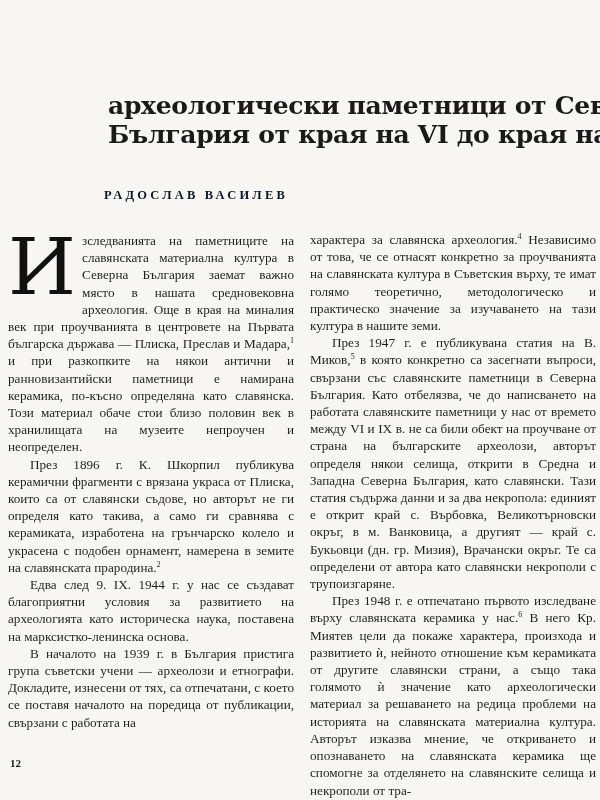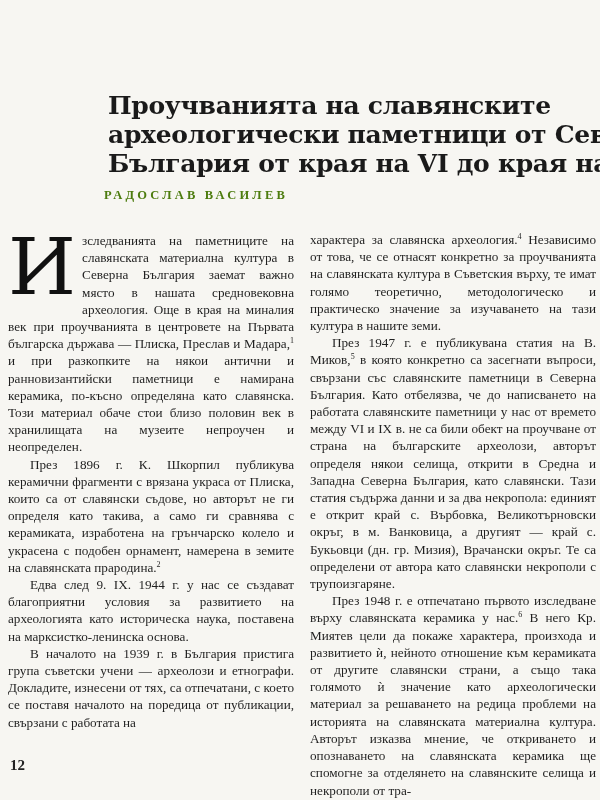--- a/index.html
+++ b/index.html
@@ -14,48 +14,47 @@
   .title {
     position: absolute; left: 108px; top: 74px; width: 480px;
     font-family: "DejaVu Serif", serif;
     font-size: 25px; line-height: 29px; color: #1a1a1a;
     letter-spacing: -0.3px;
   }
   .title .line { display: block; white-space: nowrap; }
   .author {
     position: absolute; left: 104px; top: 188px;
     font-family: "Liberation Serif", serif;
-    font-size: 12.5px; font-weight: bold; letter-spacing: 3.2px; color: #4d7c0f;
+    font-size: 12.5px; font-weight: bold; letter-spacing: 3.2px; color: #0f172a;
   }
   .col {
     position: absolute; top: 230px;
     font-size: 13.2px; line-height: 17.2px;
     text-align: justify; color: #1f1f1f;
   }
   .col-left { left: 8px; width: 286px; top: 232px; }
   .col-right { left: 310px; width: 286px; top: 231px; }
   .col p { margin: 0; text-indent: 22px; }
   .col p.noindent { text-indent: 0; }
   .dropcap {
     float: left; font-size: 78px; line-height: 66px; height: 68px;
     margin: 2px 6px 0 0; font-family: "DejaVu Serif", serif; color: #111;
   }
   sup { font-size: 8px; line-height: 0; vertical-align: 5px; }
   .folio {
     position: absolute; left: 10px; top: 757px;
-    font-size: 15px; font-weight: bold; color: #222;
+    font-size: 11px; font-weight: bold; color: #222;
   }
 </style>
 </head>
 <body>
 
 <div class="page">
 
   <h1 class="title">
-    <span class="line">Проучванията на славянските</span>
     <span class="line">археологически паметници от Северна</span>
     <span class="line">България от края на VI до края на X в.</span>
   </h1>
 
   <div class="author">РАДОСЛАВ ВАСИЛЕВ</div>
 
   <div class="col col-left">
     <p class="noindent"><span class="dropcap">И</span><span>зследванията на паметниците на славянската материална култура в Северна България заемат важно място в нашата средновековна археология. Още в края на миналия век при проучванията в центровете на Първата българска държава — Плиска, Преслав и Мадара,</span><sup>1</sup><span> и при разкопките на някои антични и ранновизантийски паметници е намирана керамика, по-късно определяна като славянска. Този материал обаче стои близо половин век в хранилищата на музеите непроучен и неопределен.</span></p>
     <p><span>През 1896 г. К. Шкорпил публикува керамични фрагменти с врязана украса от Плиска, които са от славянски съдове, но авторът не ги определя като такива, а само ги сравнява с керамиката, изработена на грънчарско колело и украсена с подобен орнамент, намерена в земите на славянската прародина.</span><sup>2</sup></p>
     <p>Едва след 9. IX. 1944 г. у нас се създават благоприятни условия за развитието на археологията като историческа наука, поставена на марксистко-ленинска основа.</p>

